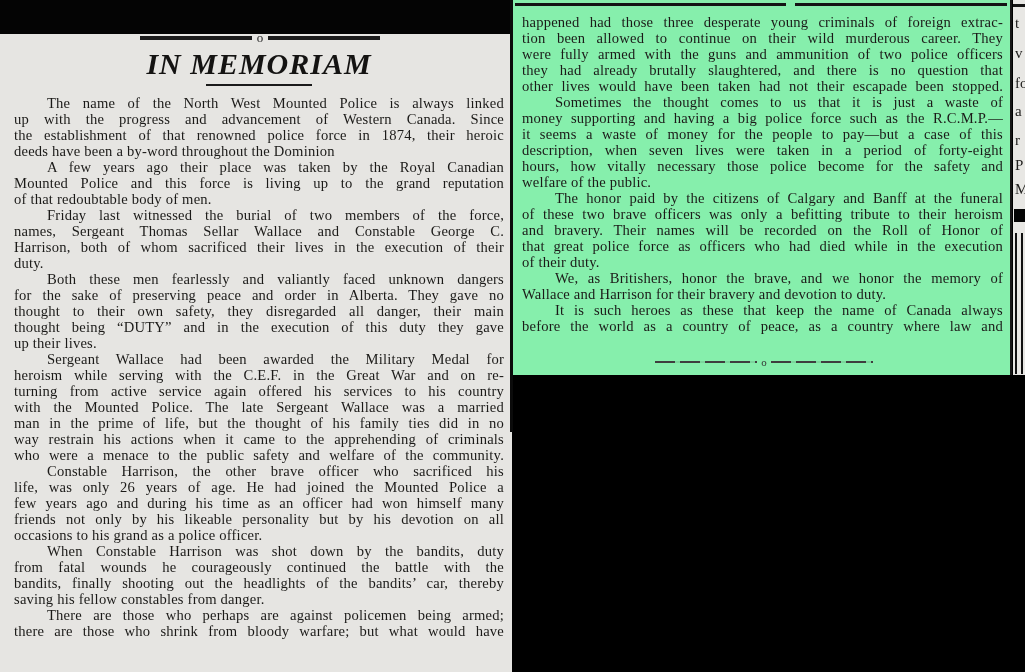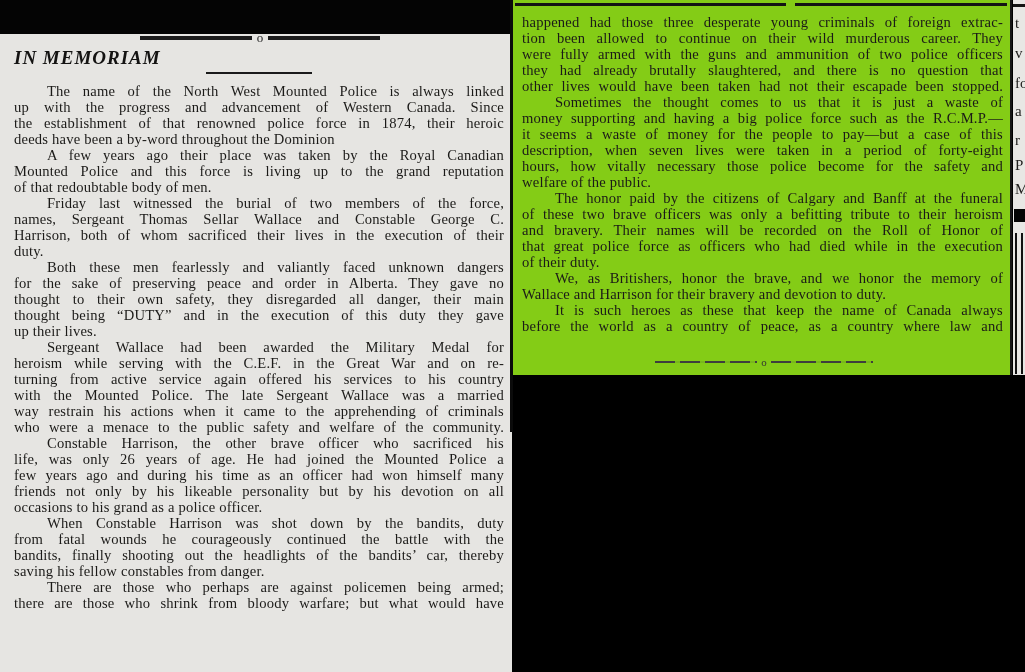--- a/index.html
+++ b/index.html
@@ -8,35 +8,35 @@
 
   
   #left-page { position:absolute; left:0; top:0; width:512px; height:672px; background:#e6e5e2; }
   #left-top-bar { position:absolute; left:0; top:0; width:512px; height:34px; background:#040404; }
   #left-section-divider { position:absolute; left:140px; top:31px; width:240px; height:14px;
     display:flex; align-items:center; }
   #left-section-divider .seg { flex:1; height:4px; background:#1c1c1c; }
   #left-section-divider .orn { padding:0 5px; font-size:13px; line-height:10px; color:#222; }
 
   #left-content { position:absolute; left:14px; top:47px; width:490px; }
-  #article-title { font-weight:bold; font-style:italic; font-size:19px;
+  #article-title { text-align:center; font-weight:bold; font-style:italic; font-size:30px;
     letter-spacing:1px; color:#141312; }
   #title-underline { width:106px; height:2px; background:#1a1a1a; margin:3px auto 9px auto; }
 
   .para { }
   .line { font-size:14.6px; line-height:16px; text-align:justify; text-align-last:justify;
     white-space:nowrap; letter-spacing:.2px; }
   .line.indent { text-indent:33px; }
   .line.last { text-align-last:left; }
 
   
   #col-rule { position:absolute; left:510px; top:0; width:3px; height:432px; background:#0b0b0b; }
 
   
-  #right-page { position:absolute; left:513px; top:0; width:497px; height:375px; background:#84cc16;text-decoration:underline; }
+  #right-page { position:absolute; left:513px; top:0; width:497px; height:375px; background:#86efac;text-decoration:underline; }
   #right-top-rule { position:absolute; left:2px; top:3px; right:3px; height:3px; display:flex; }
   #right-top-rule .seg1 { width:55%; height:3px; background:#141414; }
   #right-top-rule .gap { width:9px; }
   #right-top-rule .seg2 { flex:1; height:3px; background:#141414; }
   #right-content { position:absolute; left:9px; top:14px; width:481px; }
   #right-end-divider { position:absolute; left:142px; top:356px; width:218px; height:12px;
     display:flex; align-items:center; }
   #right-end-divider .seg { flex:1; height:2px;
     background:repeating-linear-gradient(90deg,#3e3e3e 0 20px, rgba(62,62,62,.15) 20px 25px); }
   #right-end-divider .orn { padding:0 4px; font-size:11px; line-height:9px; color:#333; }
@@ -86,20 +86,21 @@
           <div class="line">for the sake of preserving peace and order in Alberta.  They gave no</div>
           <div class="line">thought to their own safety, they disregarded all danger, their main</div>
           <div class="line">thought being “DUTY” and in the execution of this duty they gave</div>
           <div class="line last">up their lives.</div>
         </div>
         <div class="para">
           <div class="line indent">Sergeant Wallace had been awarded the Military Medal for</div>
           <div class="line">heroism while serving with the C.E.F. in the Great War and on re-</div>
           <div class="line">turning from active service again offered his services to his country</div>
           <div class="line">with the Mounted Police.  The late Sergeant Wallace was a married</div>
+          <div class="line">man in the prime of life, but the thought of his family ties did in no</div>
           <div class="line">way restrain his actions when it came to the apprehending of criminals</div>
           <div class="line">who were a menace to the public safety and welfare of the community.</div>
         </div>
         <div class="para">
           <div class="line indent">Constable Harrison, the other brave officer who sacrificed his</div>
           <div class="line">life, was only 26 years of age.  He had joined the Mounted Police a</div>
           <div class="line">few years ago and during his time as an officer had won himself many</div>
           <div class="line">friends not only by his likeable personality but by his devotion on all</div>
           <div class="line last">occasions to his grand as a police officer.</div>
         </div>

